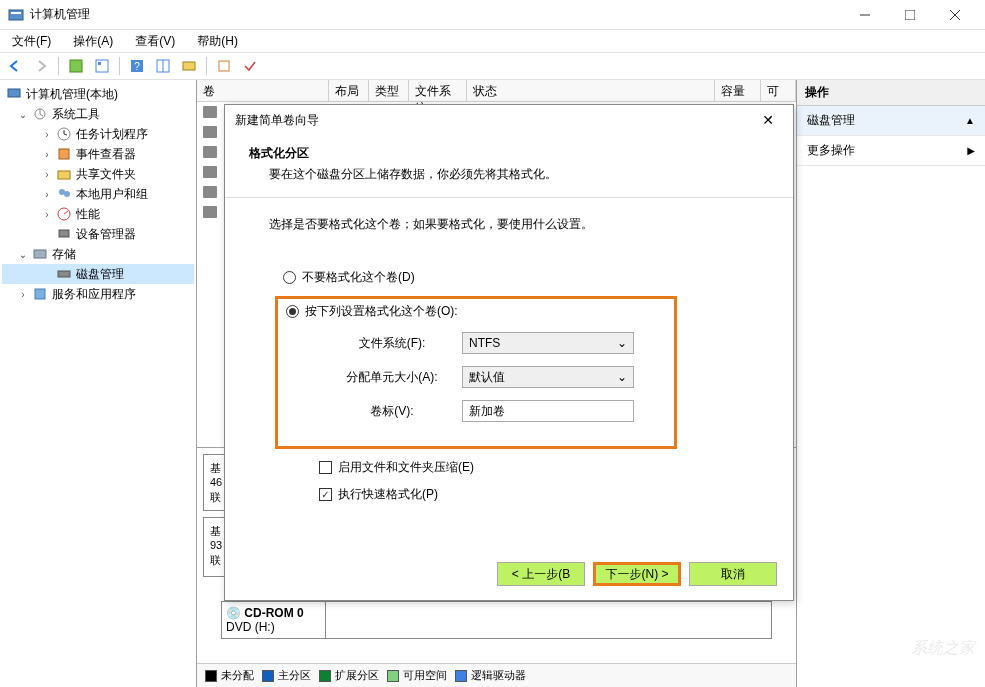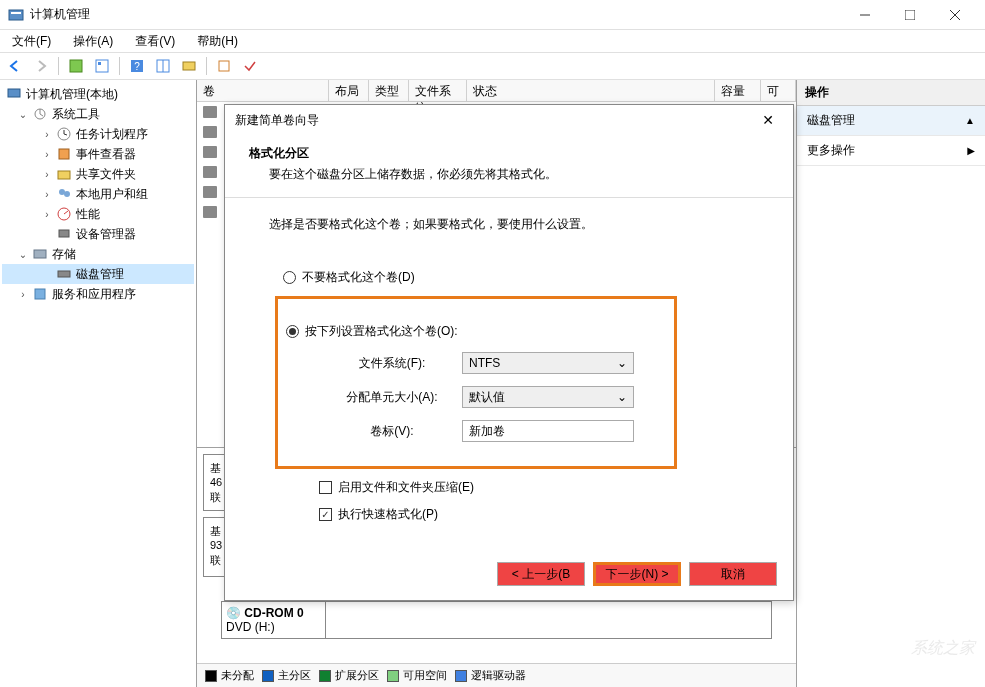--- a/index.html
+++ b/index.html
@@ -59,32 +59,32 @@
 .dlg-title .x { width: 30px; text-align: center; font-size: 14px; }
 .dlg-head { padding: 10px 24px 14px; }
 .dlg-head .h1 { font-weight: bold; margin-bottom: 4px; }
 .dlg-head .h2 { padding-left: 20px; }
 .dlg-sep { height: 1px; background: #ddd; margin: 0; }
 .dlg-body { padding: 18px 44px 10px; }
 .dlg-prompt { margin-bottom: 36px; }
 .radio-row { display: flex; align-items: center; gap: 6px; margin-bottom: 10px; padding-left: 14px; }
 .radio { width: 13px; height: 13px; border: 1px solid #333; border-radius: 50%; display: inline-flex; align-items: center; justify-content: center; }
 .radio.checked::after { content: ""; width: 7px; height: 7px; background: #333; border-radius: 50%; }
-.highlight-box { border: 3px solid #e87a1a; padding: 24px 8px 12px 8px; margin-left: 6px; width: 402px; }
+.highlight-box { border: 3px solid #e87a1a; padding: 4px 8px 12px 8px; margin-left: 6px; width: 402px; }
 .form-row { display: flex; align-items: center; margin: 12px 0; padding-left: 36px; text-align: center; }
 .form-row .lbl { width: 140px; }
 .form-row .ctl { width: 172px; }
 .combo { border: 1px solid #aaa; background: #efefef; height: 22px; display: flex; align-items: center; padding: 0 6px; justify-content: space-between; }
 .txt { border: 1px solid #aaa; height: 22px; padding: 0 6px; display: flex; align-items: center; background: #fff; }
 .check-row { display: flex; align-items: center; gap: 6px; padding-left: 50px; margin: 10px 0; }
 .chk { width: 13px; height: 13px; border: 1px solid #333; display: inline-flex; align-items: center; justify-content: center; font-size: 10px; }
 .chk.checked::after { content: "✓"; color: #333; }
 
 .dlg-foot { position: absolute; bottom: 14px; right: 16px; display: flex; gap: 8px; }
-.btn { min-width: 88px; height: 24px; border: 1px solid #aaa; background: #ef4444; display: flex; align-items: center; justify-content: center; padding: 0 3px; }
+.btn { min-width: 88px; height: 24px; border: 1px solid #aaa; background: #bef264; display: flex; align-items: center; justify-content: center; padding: 0 3px; }
 .btn.primary { border: 3px solid #e87a1a; }
 
 
 svg { display: block; }
 
 .watermark { position: absolute; right: 10px; bottom: 28px; color: #ddd; font-size: 16px; font-style: italic; opacity: 0.6; }
 </style>
 </head>
 <body>
 

